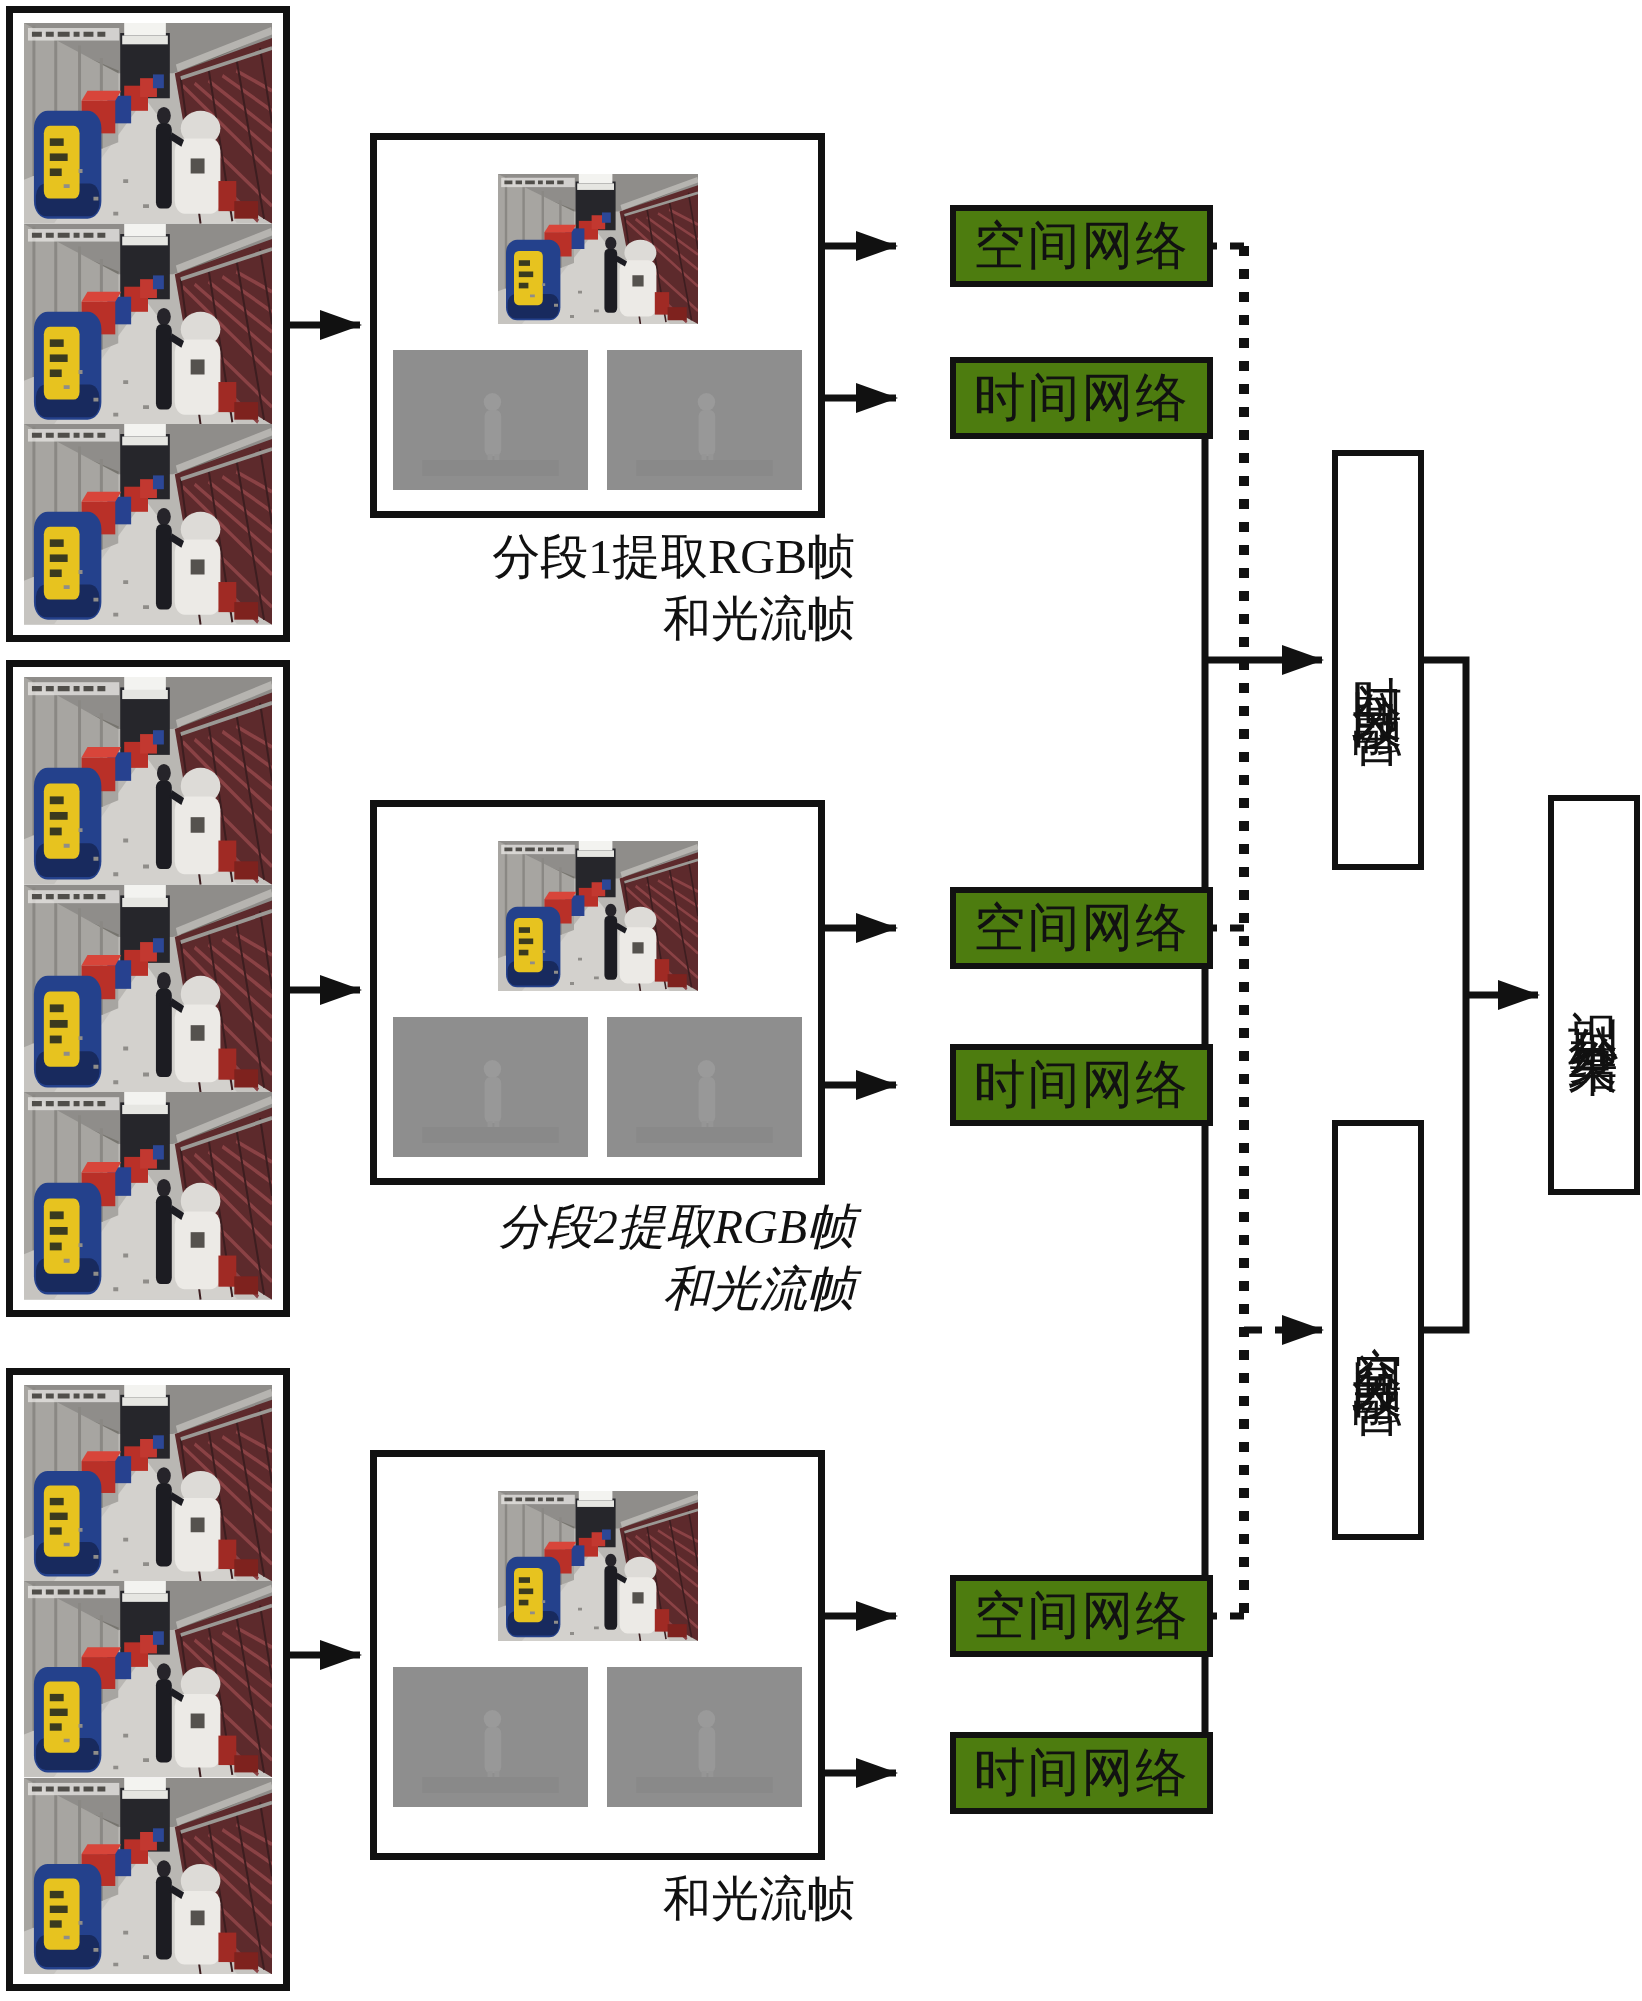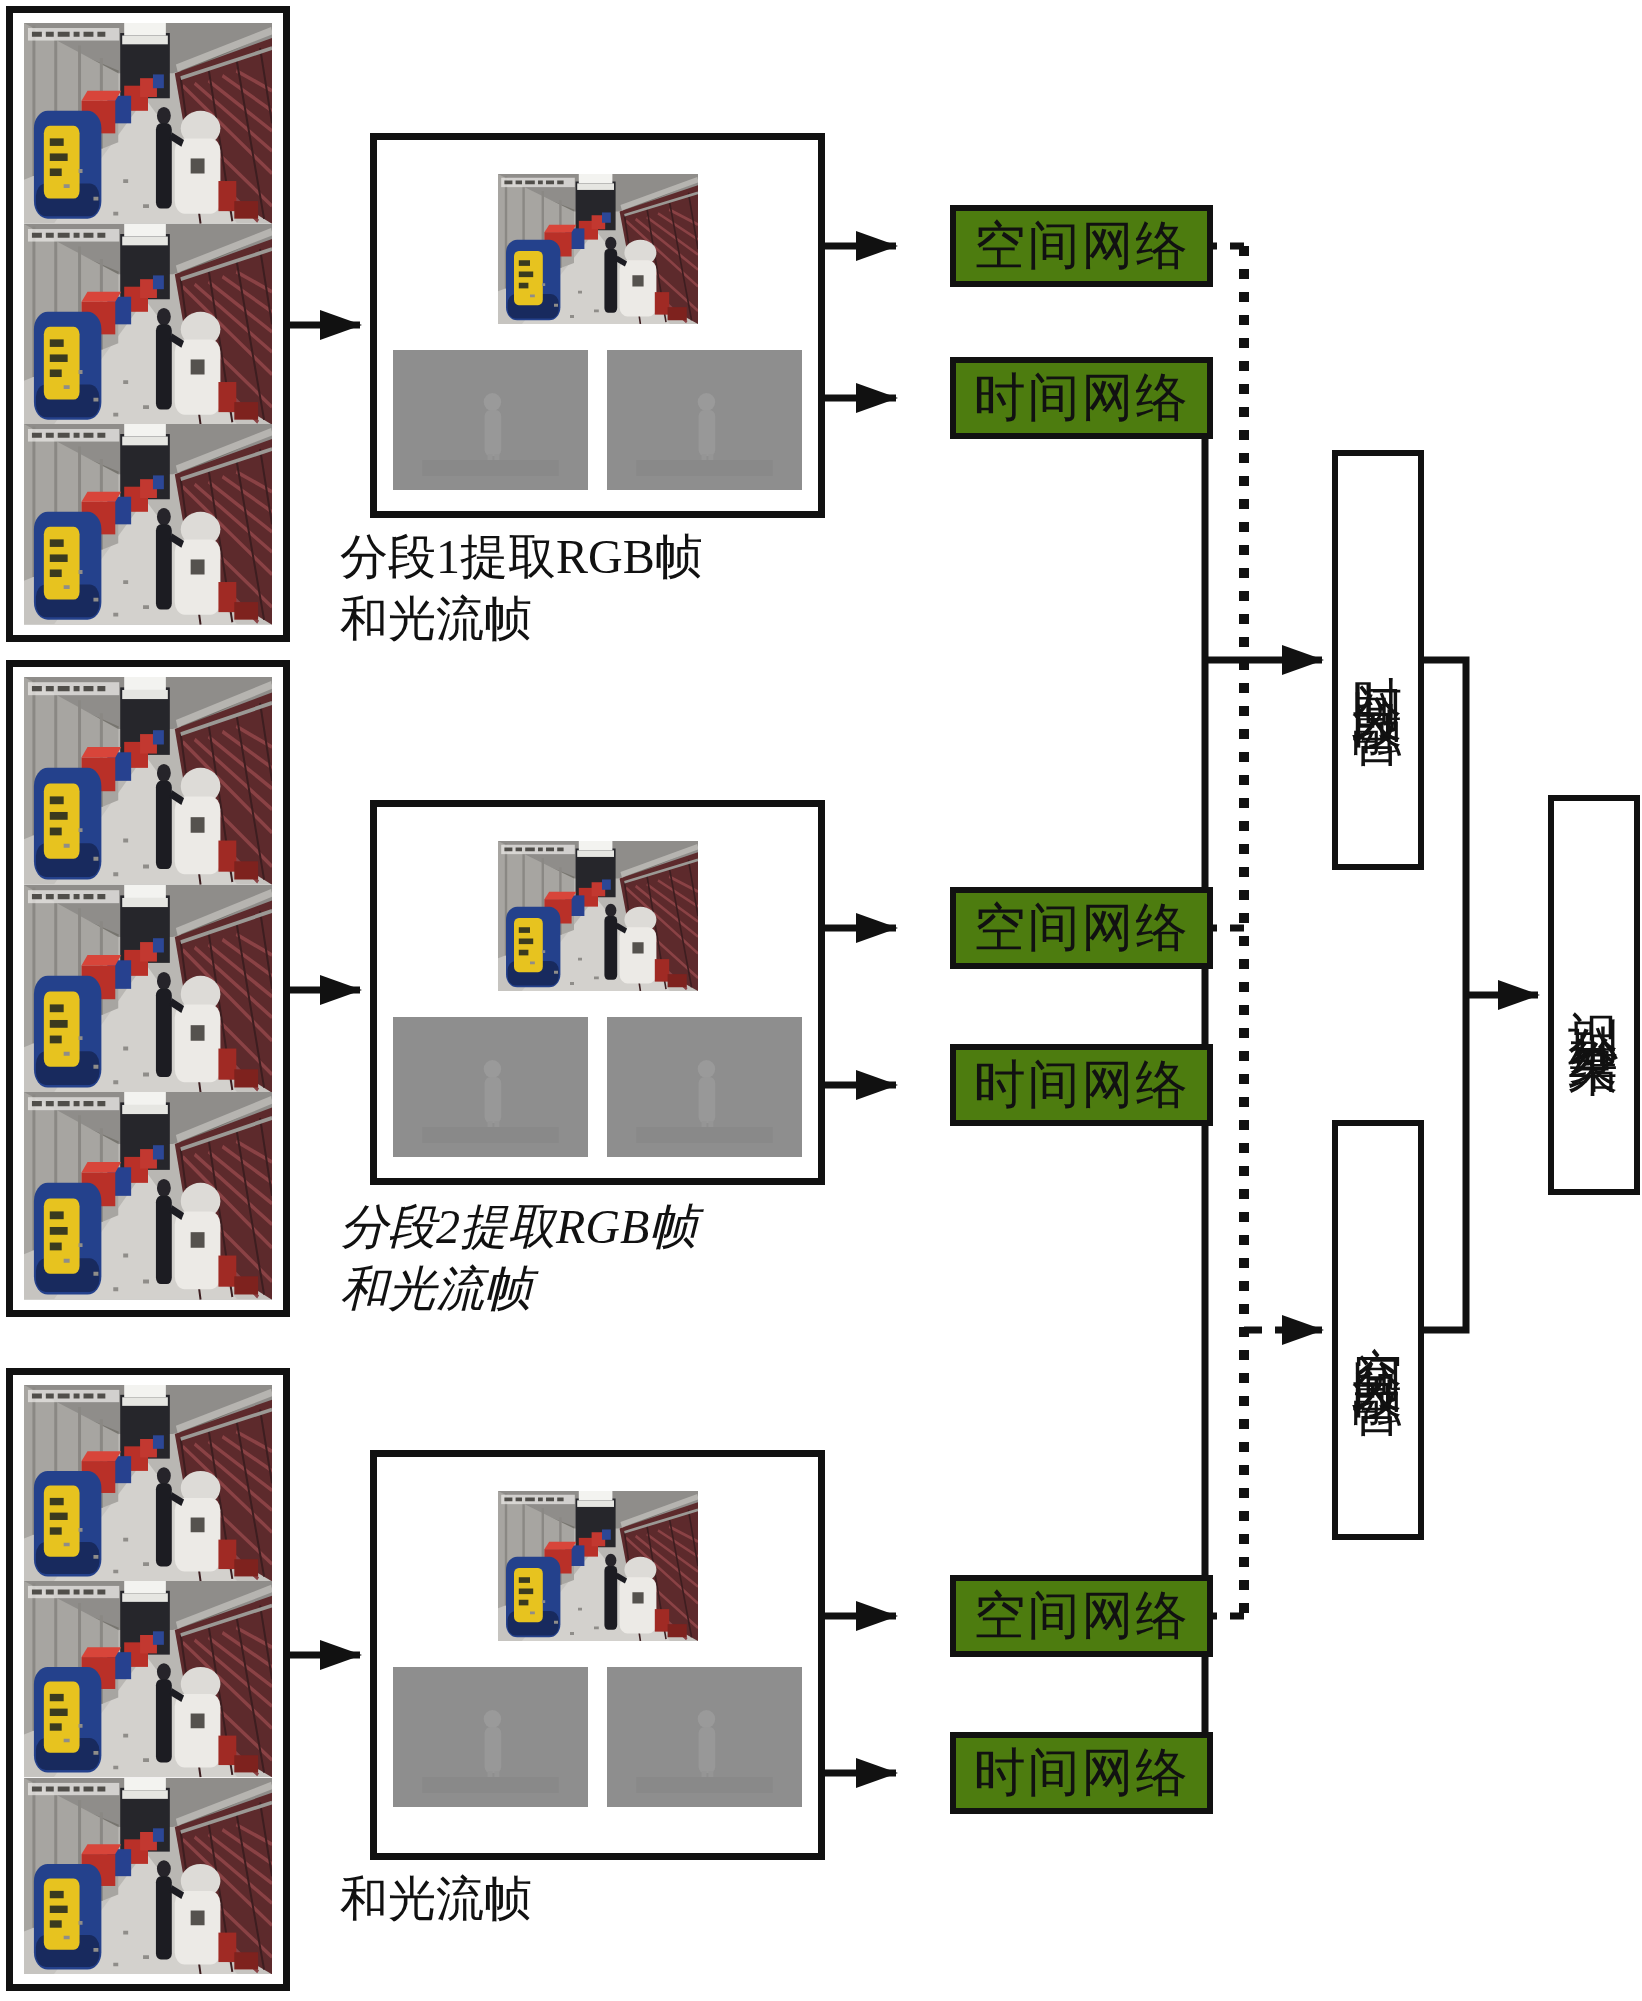--- a/index.html
+++ b/index.html
@@ -29,21 +29,21 @@
     border:7px solid #111;background:#fff;
     box-sizing:border-box;
   }
   .rgb-thumb{display:block;width:200px;height:150px;margin:34px auto 0 auto;}
   .flow-row{display:flex;justify-content:space-between;padding:0 16px;margin-top:26px;}
   .flow-frame{width:195px;height:140px;display:block;}
 
   
   .caption{
     position:absolute;left:340px;width:515px;
-    text-align:left;font-size:48px;line-height:62px;color:#111;
+    text-align:right;font-size:48px;line-height:62px;color:#111;
   }
 
   
   .netbox{
     position:absolute;left:905px;width:263px;height:82px;
     border:6px solid #111;background:#4d7c0f;box-sizing:border-box;
     display:flex;align-items:center;justify-content:center;
     font-size:52px;letter-spacing:2px;white-space:nowrap;margin-left:45px;
   }
 

